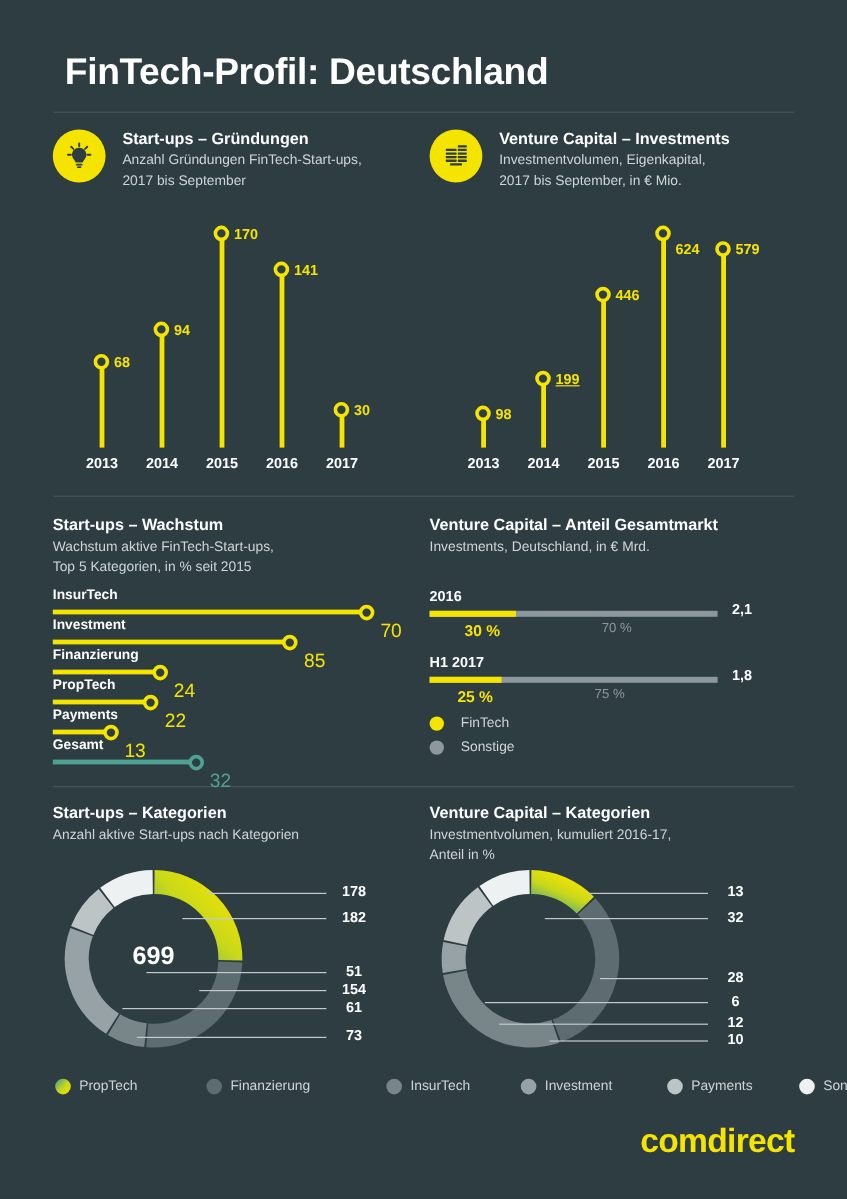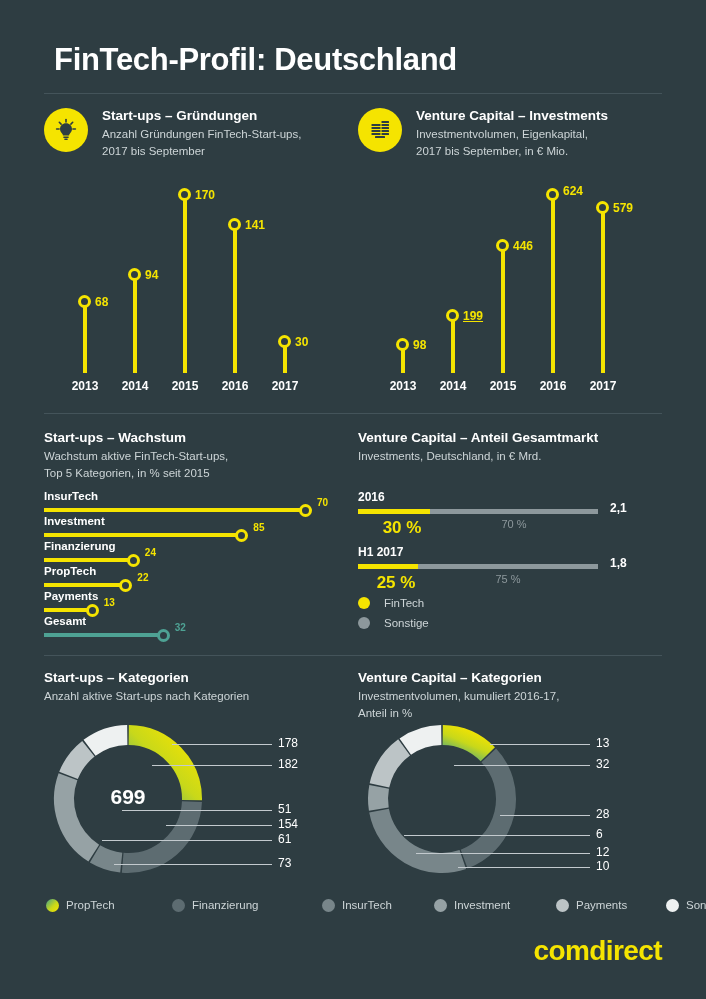--- a/index.html
+++ b/index.html
@@ -150,23 +150,23 @@
     top: 13.5px;
     width: 13px;
     height: 13px;
     border-radius: 50%;
     border: 3.5px solid #f5e400;
     background: #2e3d42;
     box-sizing: border-box;
   }
   .hrow .hval {
     position: absolute;
-    top: 7px;
-    font-size: 10px;
-    font-weight: bold;
+    top: 28px;
+    font-size: 16px;
+    font-weight: normal;
     color: #f5e400;
     white-space: nowrap;
   }
   .hrow.teal .hbar { background: #4ea294; }
   .hrow.teal .hdot { border-color: #4ea294; }
   .hrow.teal .hval { color: #4ea294; }
 
   
   .sbar-group { position: absolute; left: 0; width: 300px; }
   .sbar-group .slab {
@@ -181,21 +181,21 @@
   .sbar-group .fill {
     position: absolute; left: 0; top: 0; height: 5px;
     background: #f5e400;
   }
   .sbar-group .total {
     position: absolute; left: 252px; top: 11px;
     font-size: 12px; font-weight: bold; color: #ffffff;
   }
   .sbar-group .pct-a {
     position: absolute; top: 28px;
-    font-size: 17px; font-weight: bold; color: #f5e400;
+    font-size: 13px; font-weight: bold; color: #f5e400;
     transform: translateX(-50%);
   }
   .sbar-group .pct-b {
     position: absolute; top: 28px;
     font-size: 11px; color: #8d989c;
     transform: translateX(-50%);
   }
 
   .mini-legend { position: absolute; left: 0; }
   .mini-legend .mi {
@@ -221,23 +221,23 @@
     text-align: center;
   }
   .leader {
     position: absolute;
     height: 1px;
     background: #c3cace;
   }
   .leadval {
     position: absolute;
     font-size: 12px;
-    font-weight: normal;
-    color: #ffffff;
-    text-align: left;
+    font-weight: bold;
+    color: #ffffff;
+    text-align: center;
     white-space: nowrap;
   }
 
   
   .blegend { position: absolute; left: 46px; top: 896px; height: 20px; }
   .blegend .bi {
     position: absolute;
     top: 0;
     font-size: 11.5px;
     color: #cdd5d7;
@@ -365,21 +365,21 @@
       </div>
       <div class="lcol" style="left: 100px;">
         <div class="stem" style="height: 127.224px;"></div>
         <div class="dot" style="bottom: 143.224px;"></div>
         <div class="val" style="bottom: 142.224px;">446</div>
         <div class="yr">2015</div>
       </div>
       <div class="lcol" style="left: 150px;">
         <div class="stem" style="height: 178px;"></div>
         <div class="dot" style="bottom: 194px;"></div>
-        <div class="val" style="bottom: 197px;">624</div>
+        <div class="val" style="bottom: 180px;">624</div>
         <div class="yr">2016</div>
       </div>
       <div class="lcol" style="left: 200px;">
         <div class="stem" style="height: 165.163px;"></div>
         <div class="dot" style="bottom: 181.163px;"></div>
         <div class="val" style="bottom: 180.163px;">579</div>
         <div class="yr">2017</div>
       </div>
     </div>
 

